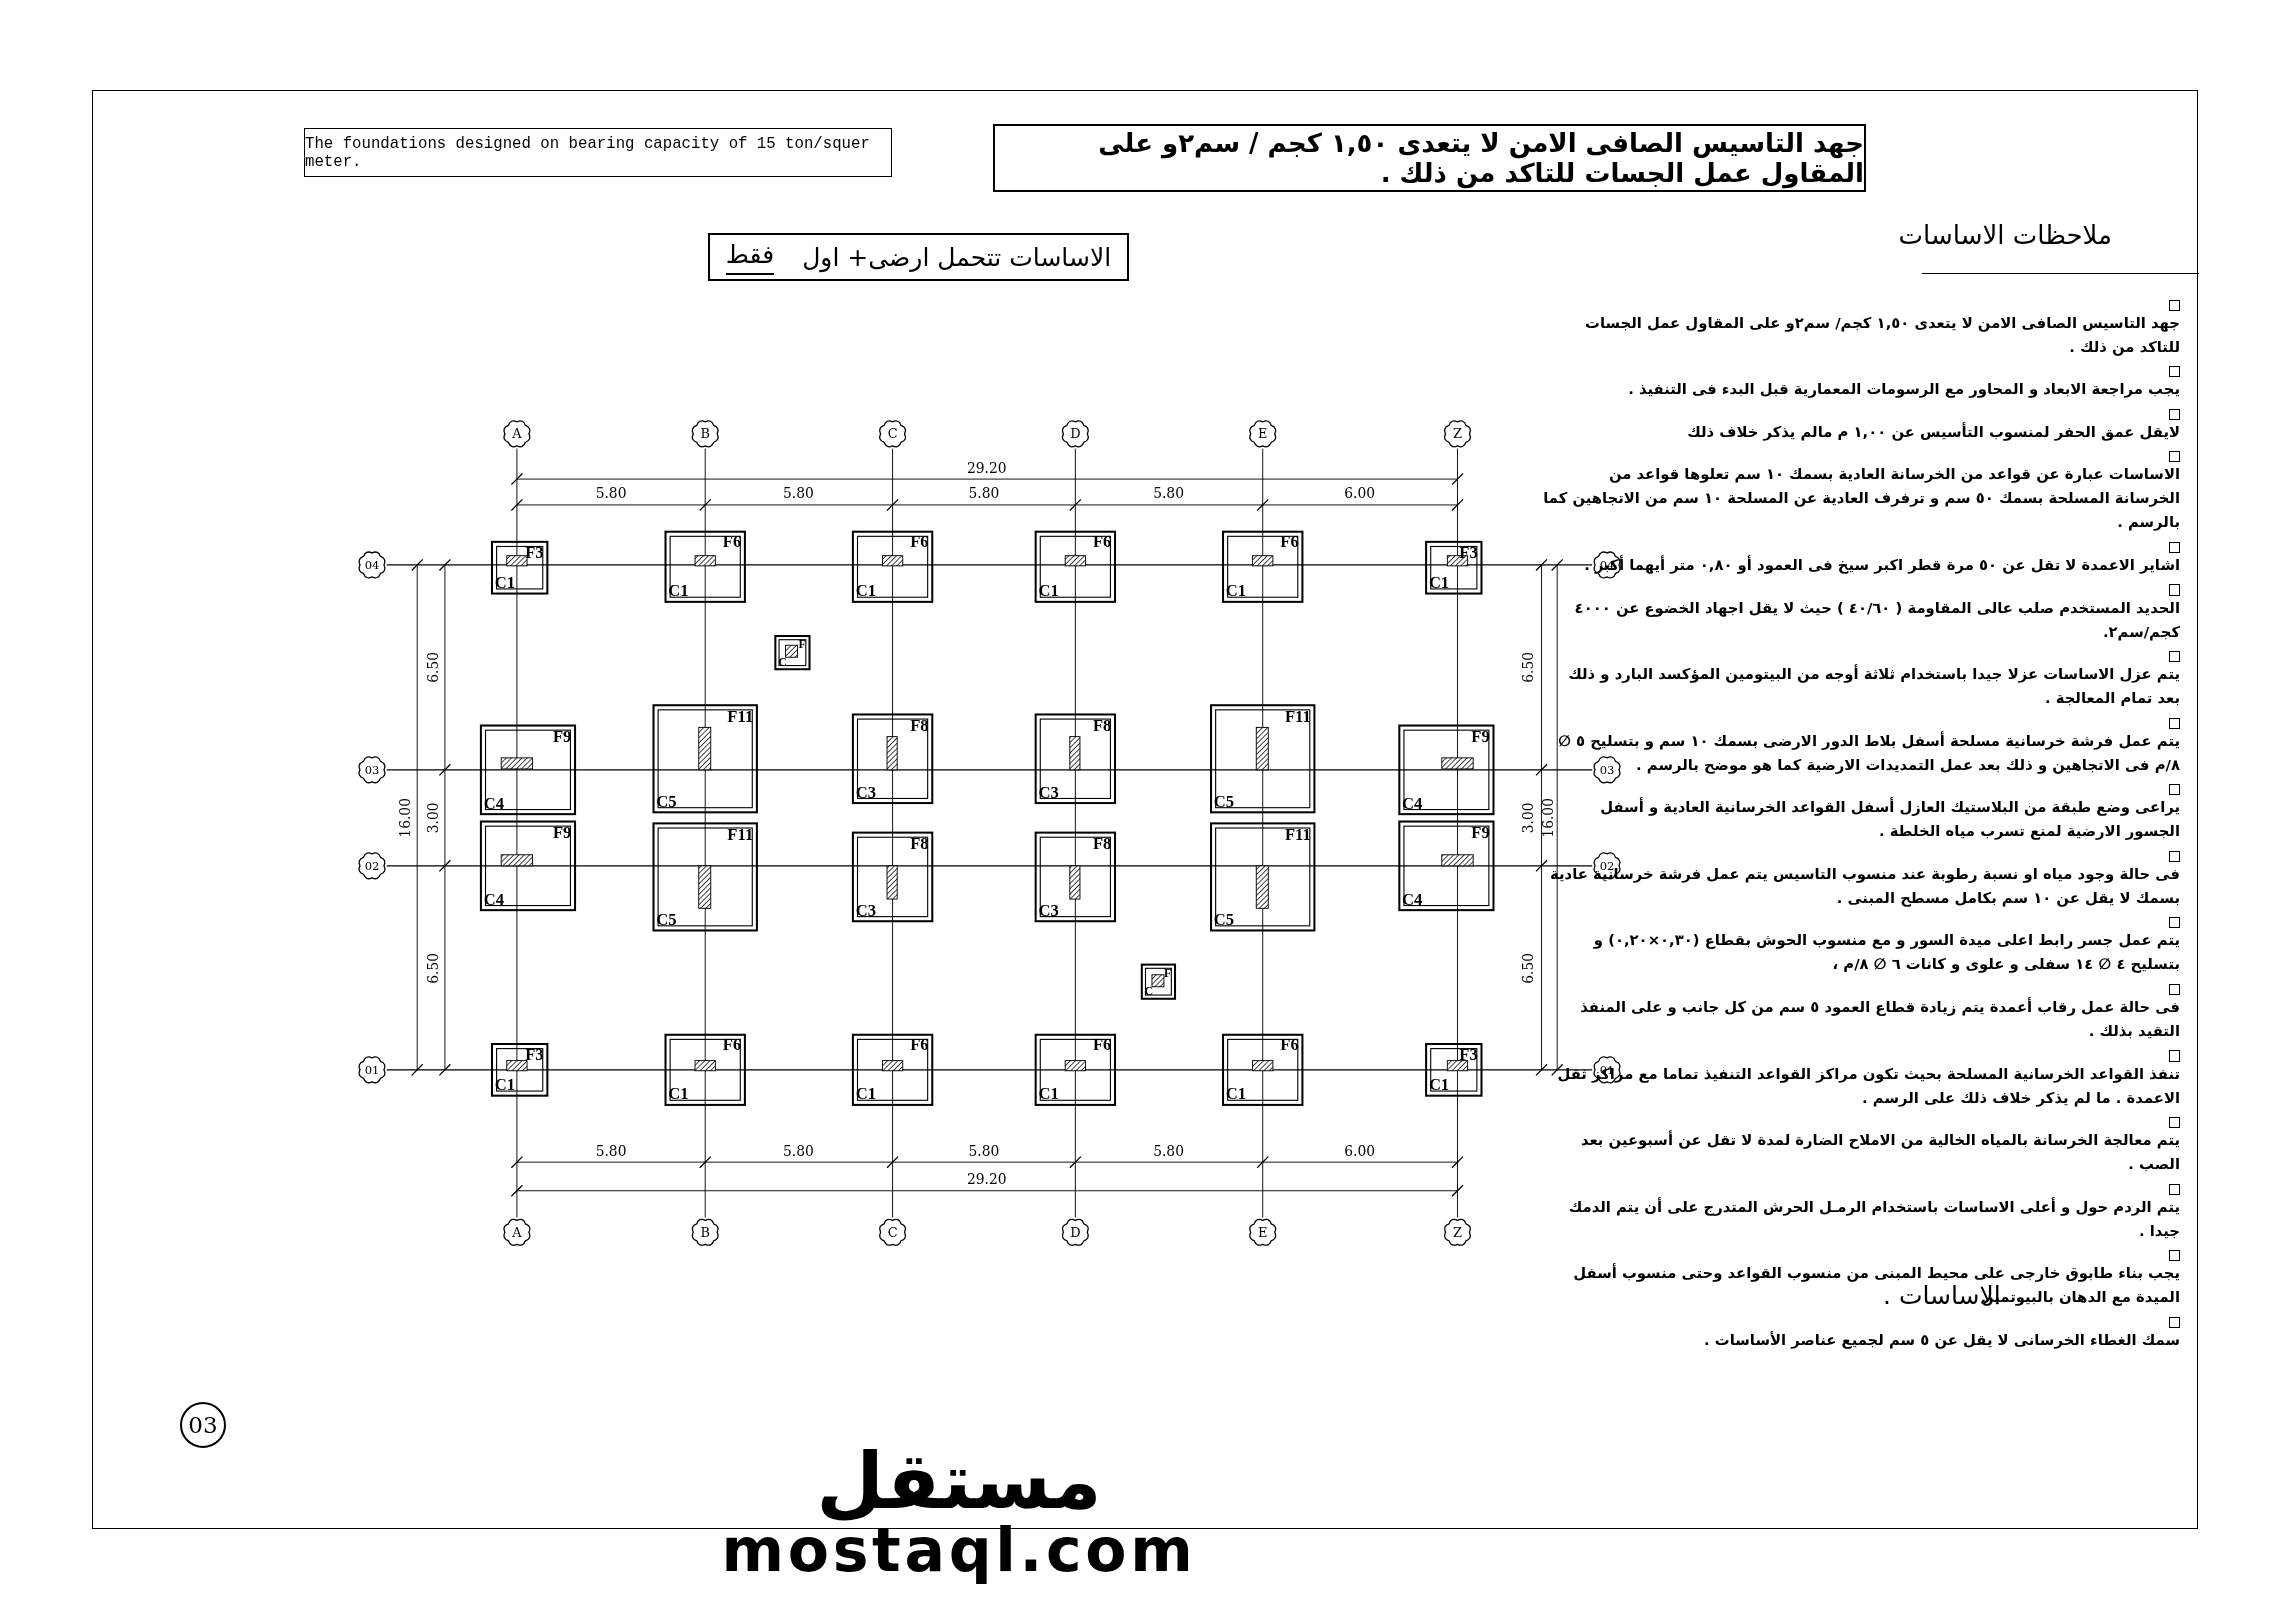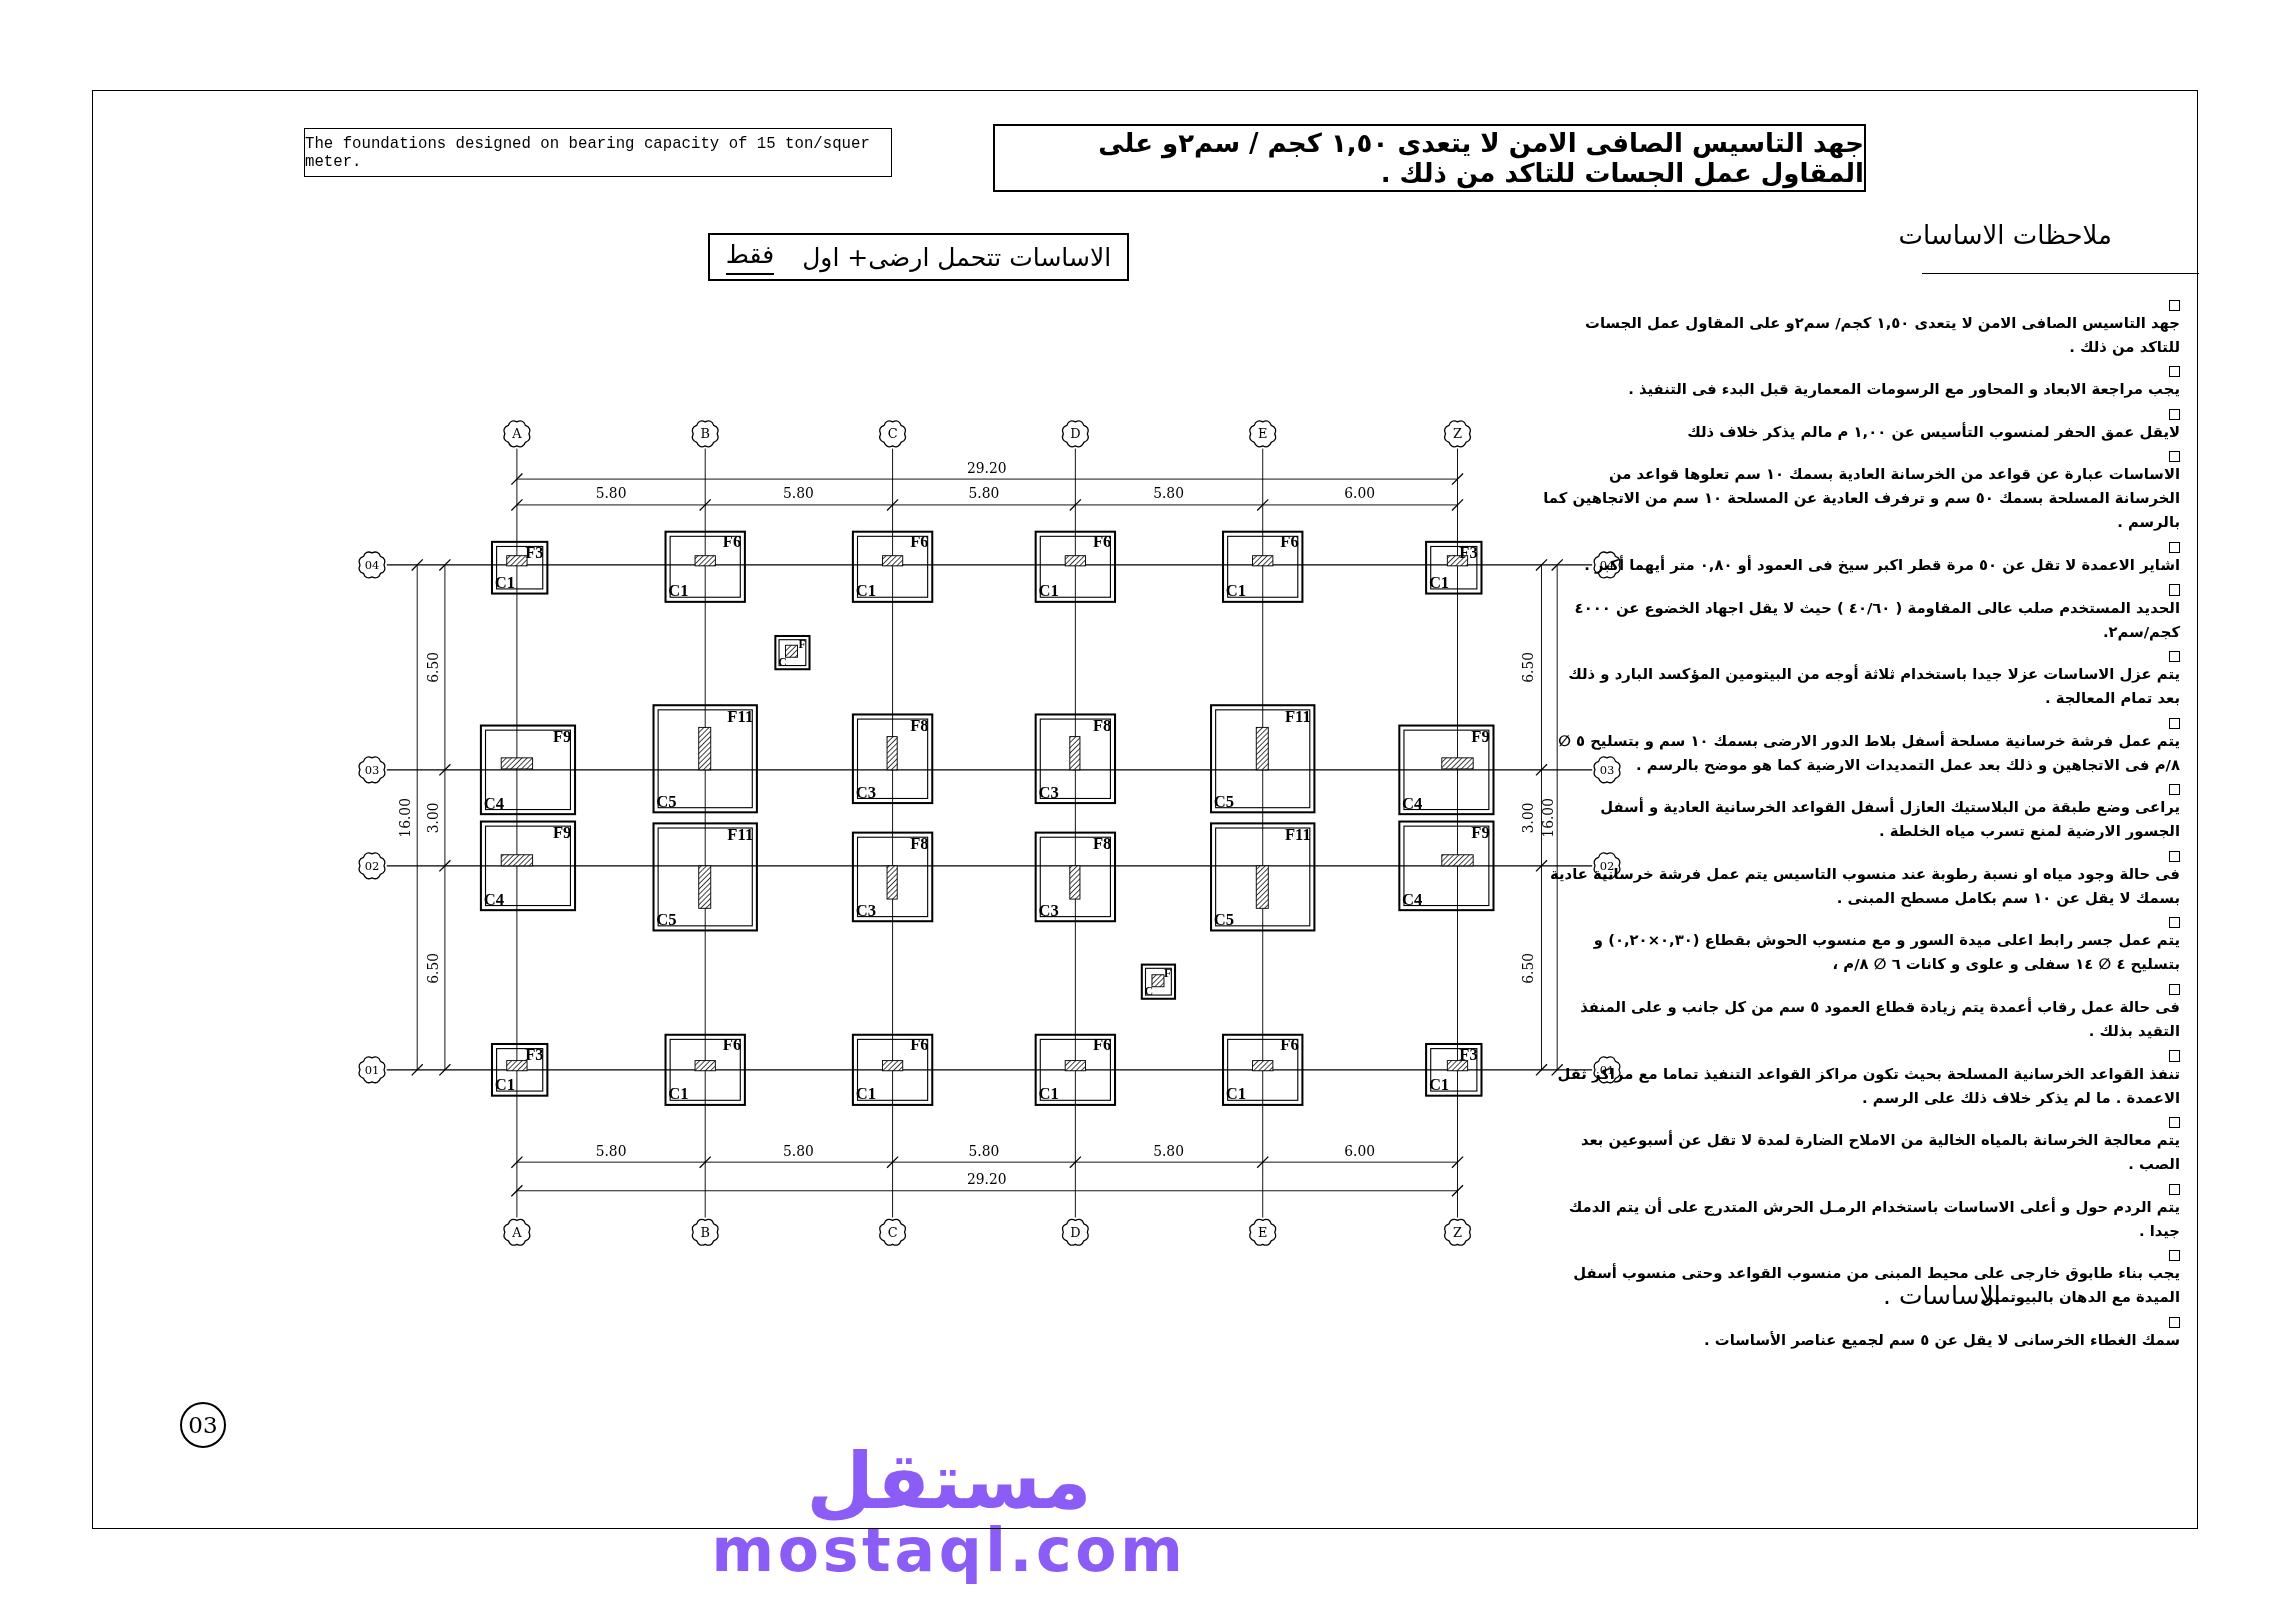--- a/index.html
+++ b/index.html
@@ -21,22 +21,22 @@
   .notes-rule{position:absolute;left:1922px;top:273px;width:277px;border-top:1.5px solid #000;z-index:3;}
   .notes{position:absolute;left:1543px;top:293px;width:637px;direction:rtl;z-index:3;}
   .note{display:flex;align-items:flex-start;margin-bottom:0.9px;direction:rtl;flex-direction:column;}
   .bullet{flex:0 0 auto;width:9.2px;height:9.2px;border:1.7px solid #000;margin-left:9.2px;margin-top:6.5px;}
   .note-text{font-size:14.8px;font-weight:bold;line-height:24px;text-align:right;}
   .bottom-label{position:absolute;left:1883px;top:1281px;width:203px;text-align:left;
                 direction:rtl;font-size:25px;z-index:3;}
   .sheet-circle{position:absolute;left:180px;top:1402px;width:42px;height:42px;border:2.3px solid #000;
                 border-radius:50%;display:flex;align-items:center;justify-content:center;
                 font-family:"DejaVu Serif",serif;font-size:23px;z-index:3;}
-  .watermark{position:absolute;left:4px;top:1440px;width:1890px;text-align:center;z-index:1;
-             color:#8b5cf6;pointer-events:none;}
+  .watermark{position:absolute;left:14px;top:1440px;width:1890px;text-align:center;z-index:1;
+             color:#000000;pointer-events:none;}
   .wm-logo{font-size:78px;font-weight:bold;line-height:83px;}
   .wm-domain{font-size:60px;font-weight:bold;line-height:55px;letter-spacing:3.7px;
              font-family:"DejaVu Sans",sans-serif;}
   svg.plan{position:absolute;left:0;top:0;z-index:1;}
   svg .gl{stroke:#000;stroke-width:1;}
   svg .rl{stroke:#000;stroke-width:1.3;}
   svg .dl{stroke:#000;stroke-width:1;}
   svg .tick{stroke:#000;stroke-width:1.4;}
   svg .fo{fill:none;stroke:#000;stroke-width:2.2;}
   svg .fi{fill:none;stroke:#000;stroke-width:1.2;}

